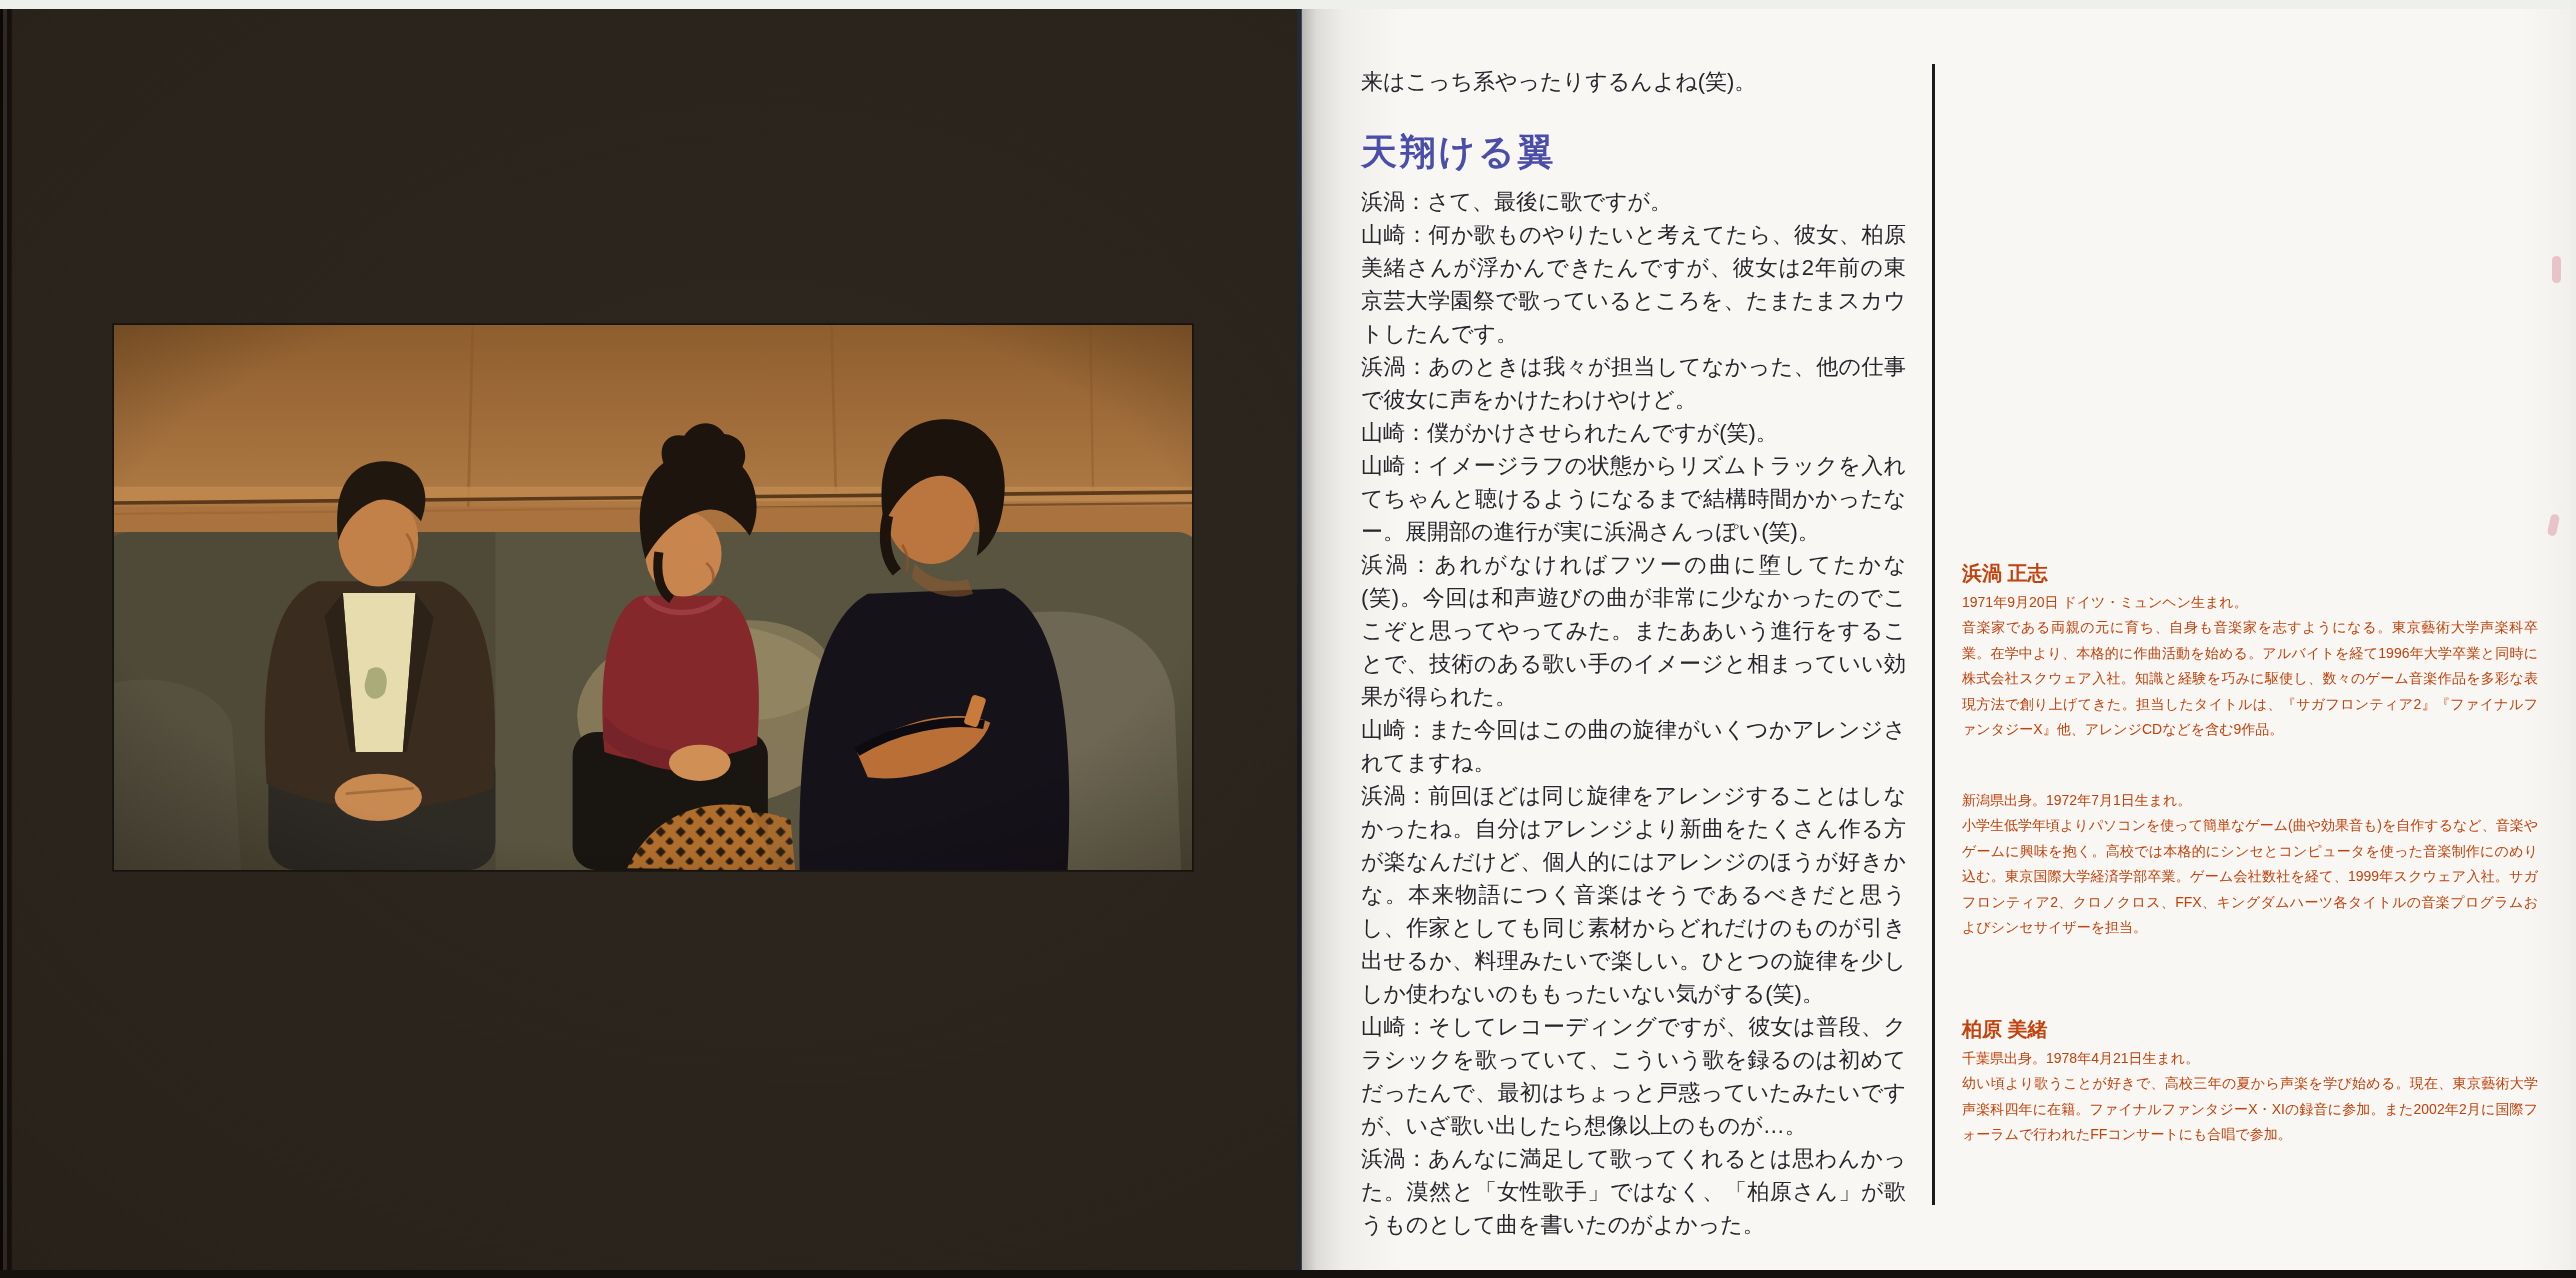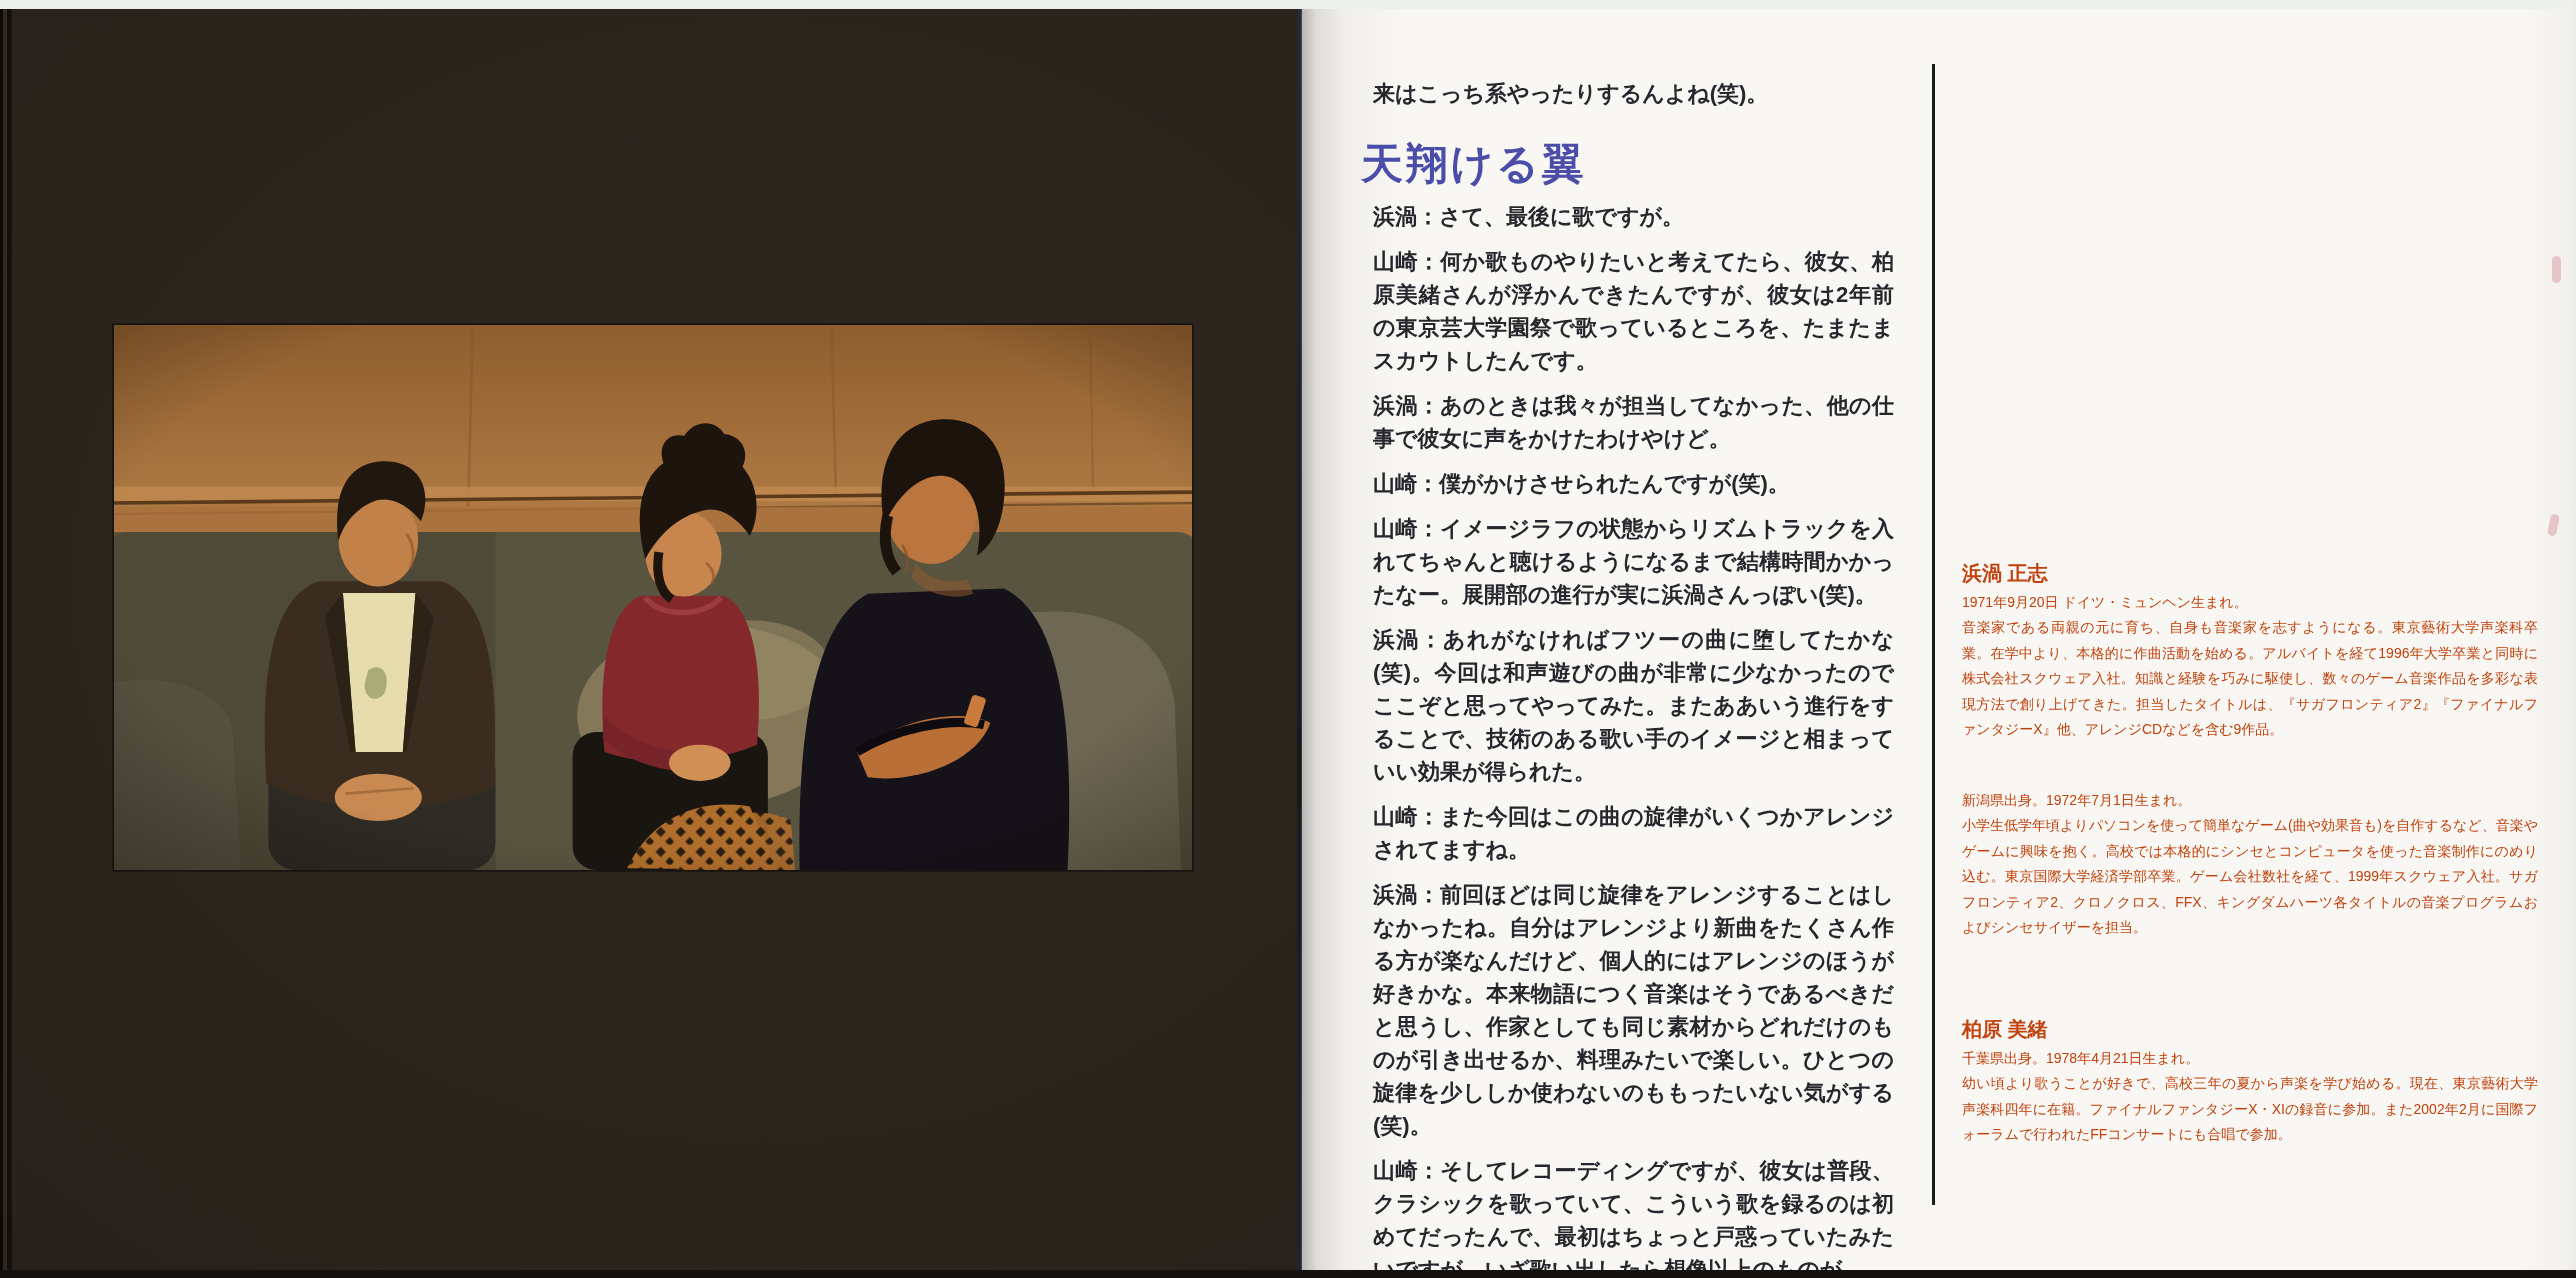--- a/index.html
+++ b/index.html
@@ -20,23 +20,23 @@
   #spine{position:absolute;left:1297px;top:9px;width:4.5px;height:1263px;
          background:linear-gradient(180deg,#232c3a,#15171d 60%,#20242c);opacity:.85;}
 
   
   #page-right{position:absolute;left:1302px;top:9px;width:1269px;height:1261px;
     background:linear-gradient(90deg,#b7b6b2 0,#dddcd8 14.5px,#efeeea 42px,#f8f7f3 100px,#f8f7f3 96%,#f1f0ec 100%);}
 
   .col{position:absolute;color:#26262c;}
   #col-left{left:1361px;top:65px;width:545px;}
   #col-right{left:1962px;top:67px;width:576px;}
-  .turn,.cont{margin:12px;font-size:22px;line-height:33px;font-weight:700;
+  .turn,.cont{margin:0;font-size:22px;line-height:33px;font-weight:400;
               text-align:justify;letter-spacing:0;}
-  #section-heading{margin:29px 0 9px;font-size:42px;line-height:49px;
+  #section-heading{margin:29px 0 9px;font-size:36px;line-height:49px;
       font-weight:800;color:#4b4ea9;letter-spacing:2.7px;}
 
   #divider{position:absolute;left:1932px;top:64px;width:2.7px;height:1141px;background:#1b1b1b;}
 
   .profile{position:absolute;left:1962px;width:576px;color:#c2410c;}
   .profile h3{margin:0 0 3.6px;font-size:20px;line-height:25.4px;font-weight:700;}
   .profile p{margin:0;font-size:14px;line-height:25.4px;font-weight:500;text-align:justify;}
   #profile-0{top:561px;} #profile-1{top:788px;} #profile-2{top:1017px;}
 
   

